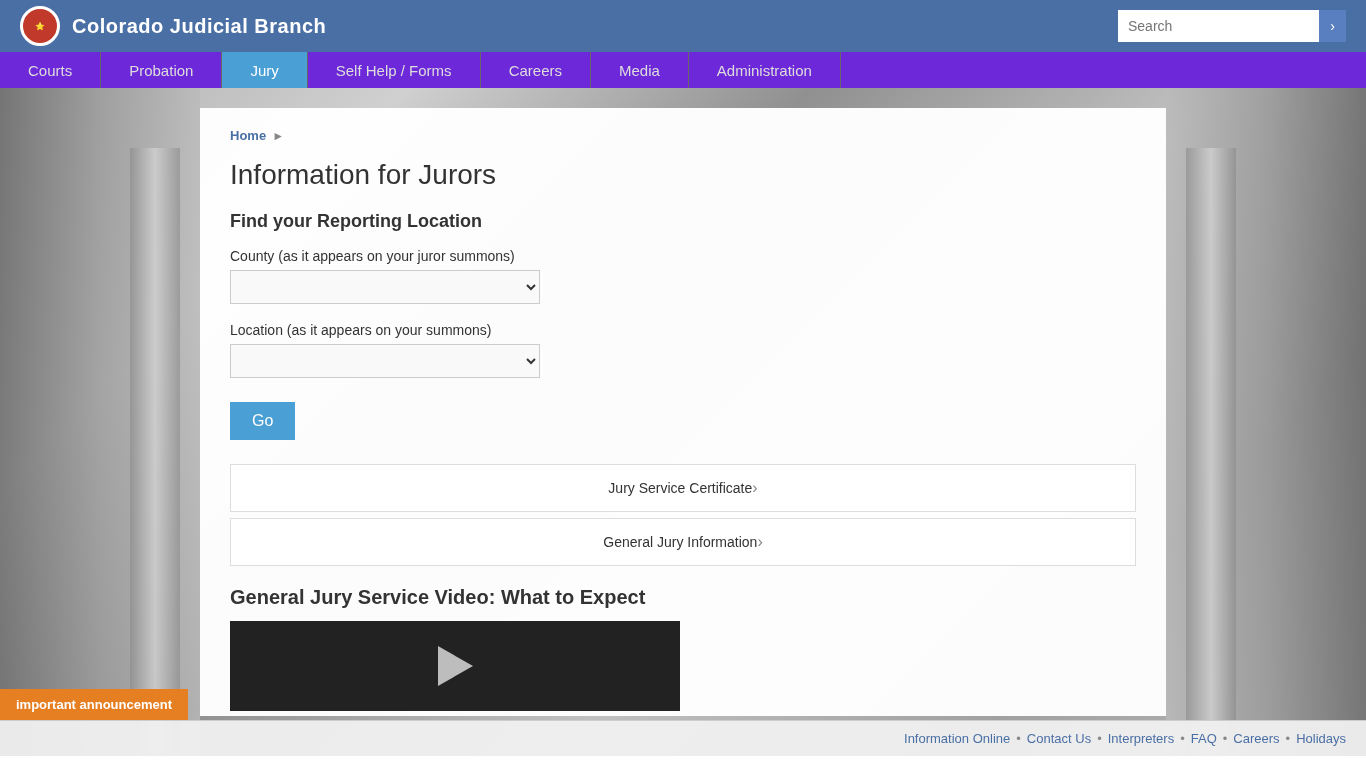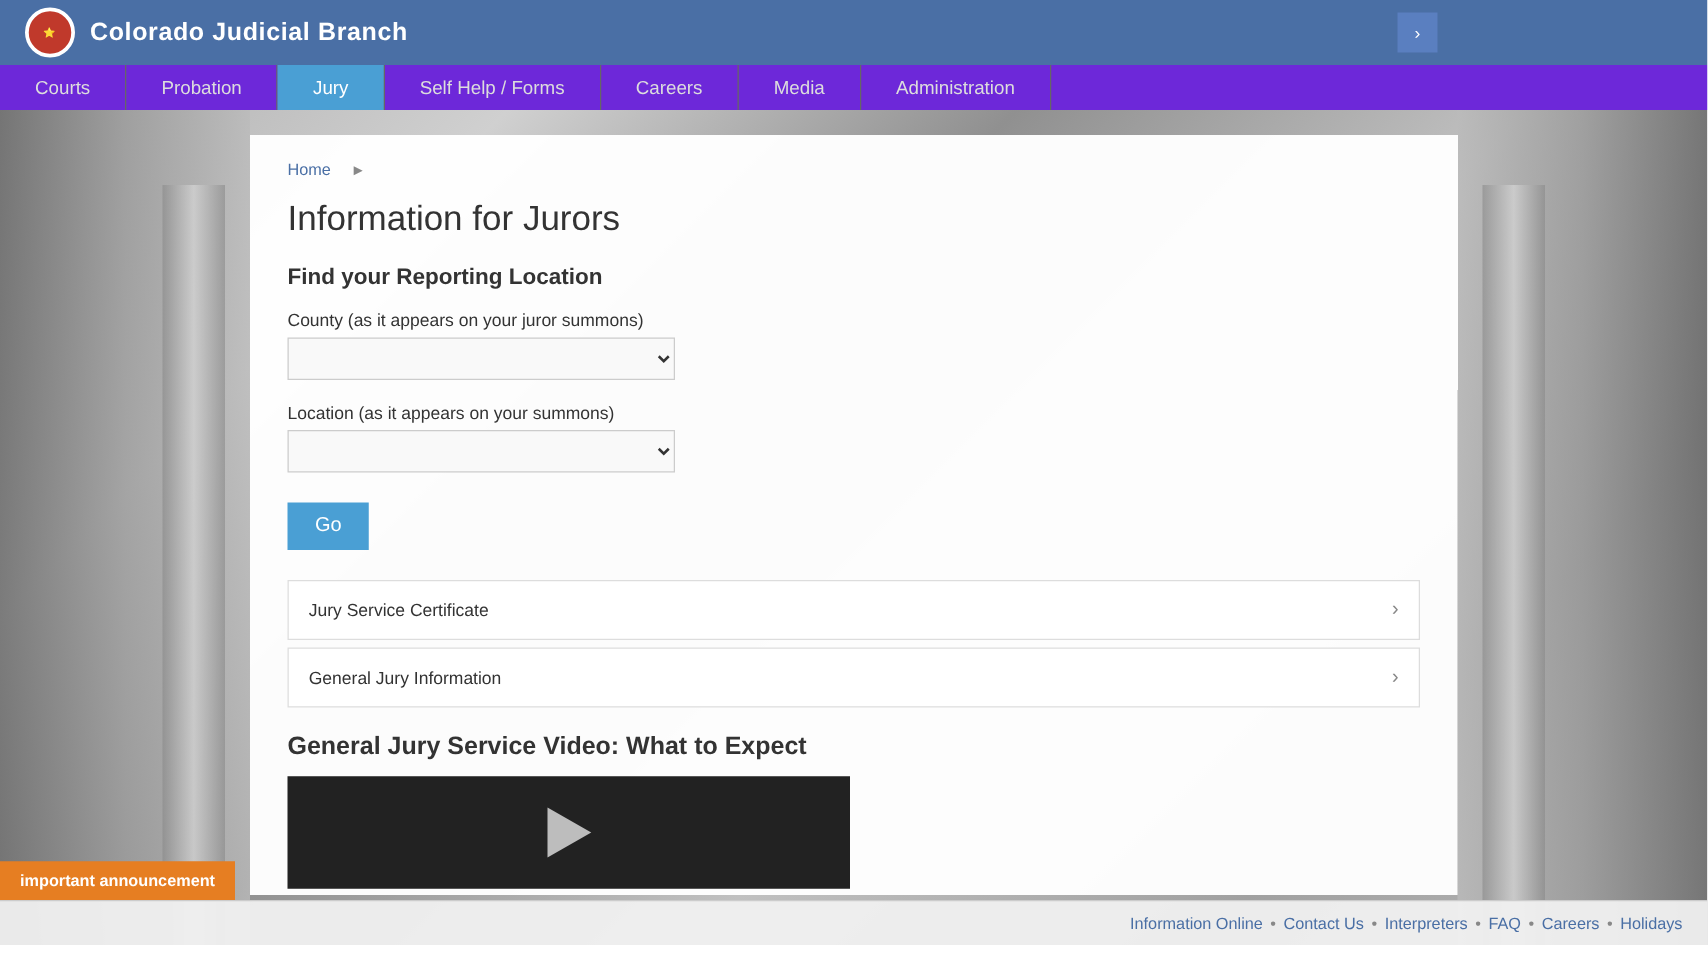--- a/index.html
+++ b/index.html
@@ -86,24 +86,25 @@
     }
     .nav-item.active {
       background: #4a9fd4;
       color: #fff;
     }
 
     
     .breadcrumb {
       display: flex;
       align-items: center;
-      gap: 16px;
+      gap: 6px;
       font-size: 13px;
       color: #555;
       margin-bottom: 16px;
+      font-weight: bold;
     }
     .breadcrumb a {
       color: #4a6fa5;
       text-decoration: none;
     }
     .breadcrumb-arrow {
       color: #888;
       font-size: 12px;
     }
 
@@ -153,21 +154,21 @@
       font-size: 16px;
       cursor: pointer;
       margin-top: 6px;
       margin-bottom: 24px;
     }
 
     
     .list-item {
       display: flex;
       align-items: center;
-      justify-content: space-between;
+      justify-content: center;
       border: 1px solid #ddd;
       padding: 14px 16px;
       margin-bottom: 6px;
       background: #fff;
       cursor: pointer;
       color: #333;
       text-decoration: none;
     }
     .list-item-arrow {
       color: #888;
@@ -305,20 +306,21 @@
 <body>
 
 <div class="header">
   <div class="header-logo">
     <div class="logo-circle">
       <span style="font-size:8px;">⭐</span>
     </div>
     <span class="logo-text">Colorado Judicial Branch</span>
   </div>
   <div class="search-bar">
+    <input class="search-input" type="text" placeholder="Search" style="">
     <button class="search-btn">›</button>
   </div>
 </div>
 
 <nav class="nav">
   <a class="nav-item">Courts</a>
   <a class="nav-item">Probation</a>
   <a class="nav-item active">Jury</a>
   <a class="nav-item">Self Help / Forms</a>
   <a class="nav-item">Careers</a>

